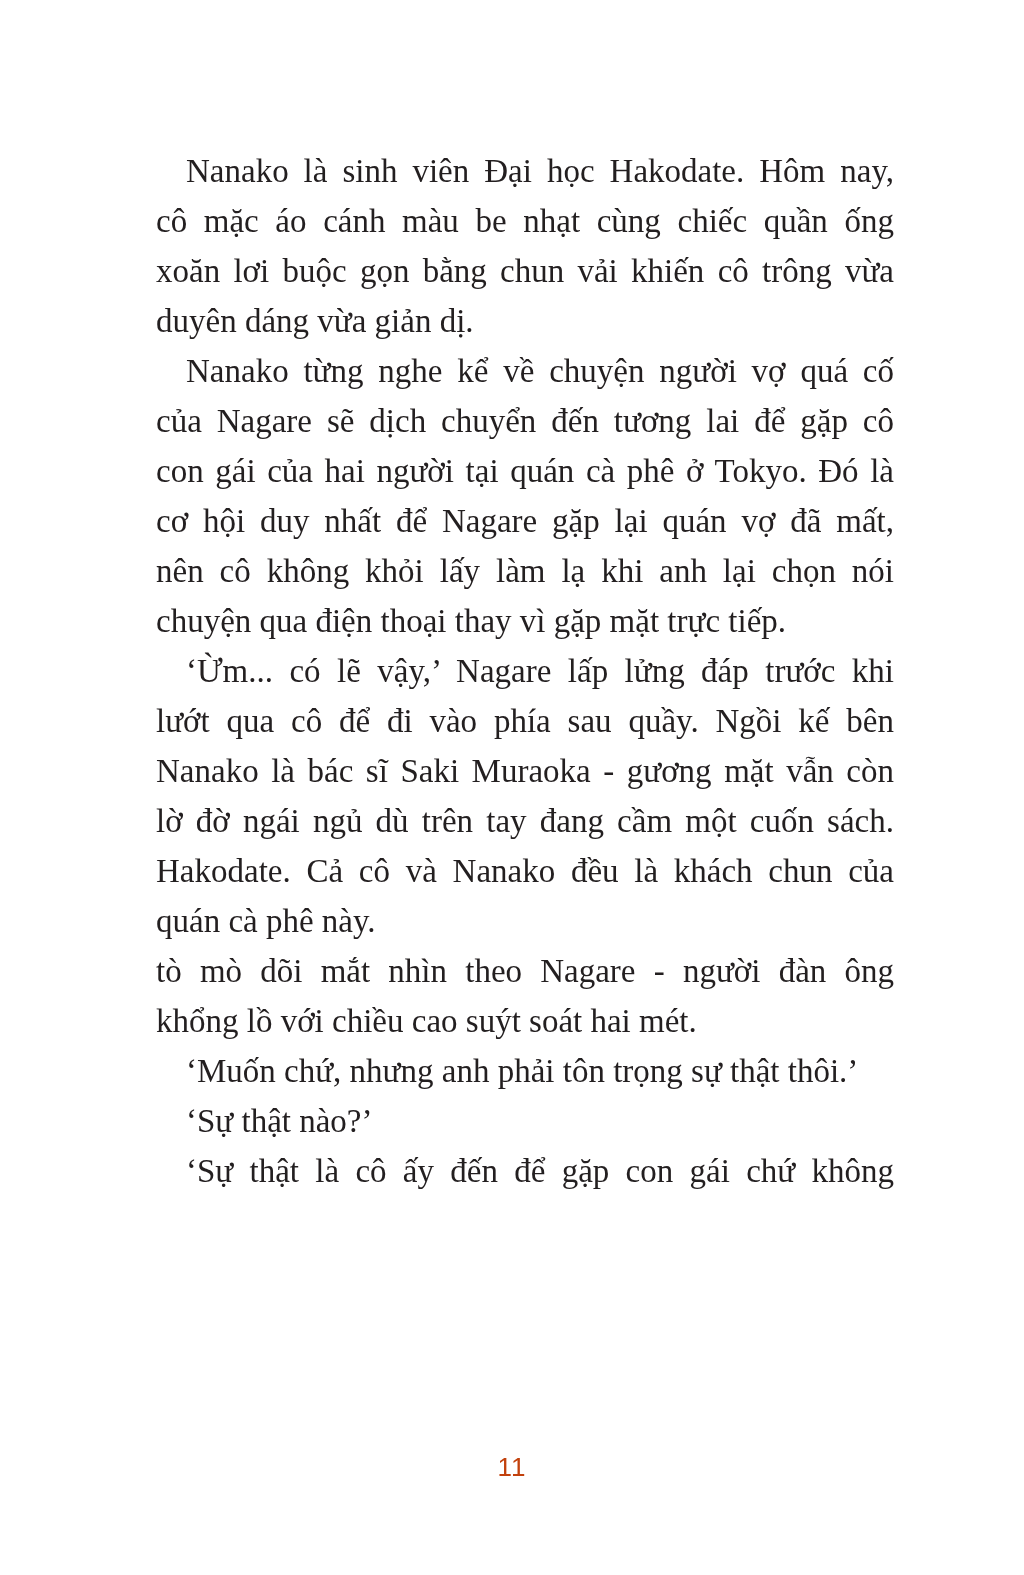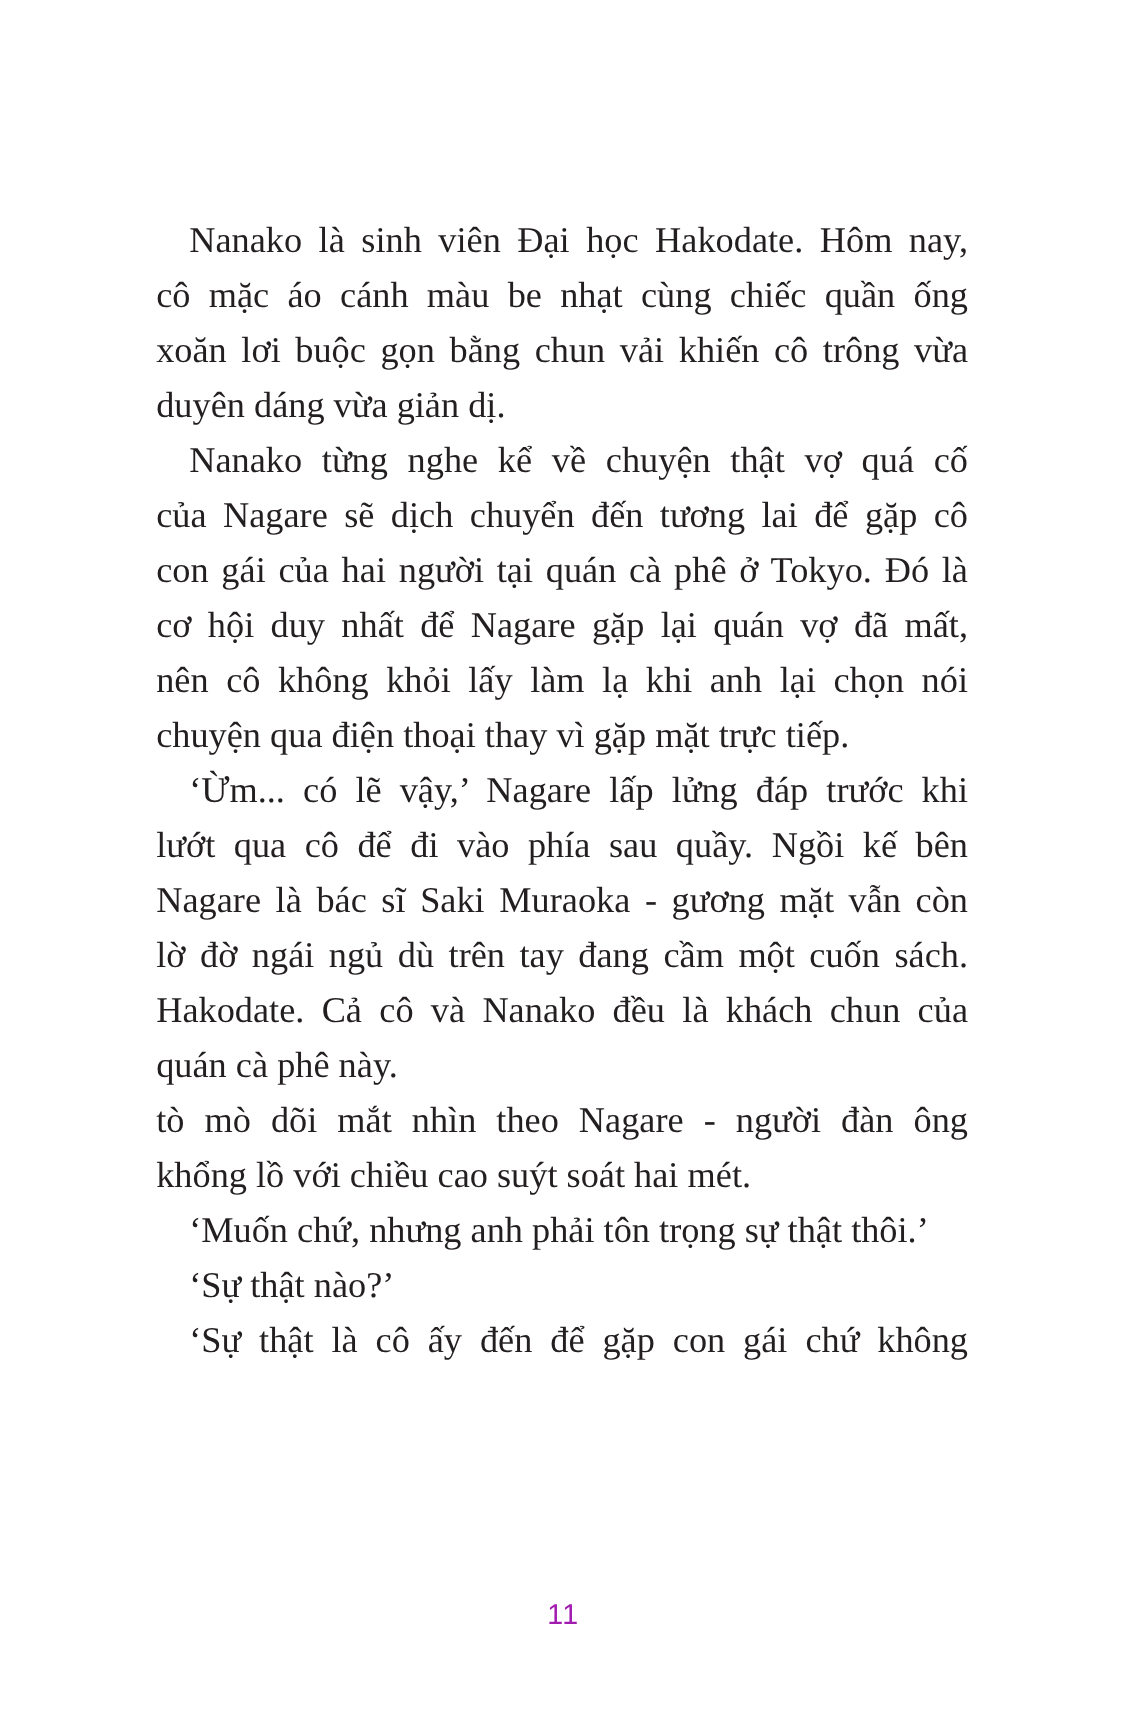--- a/index.html
+++ b/index.html
@@ -17,24 +17,23 @@
     .page {
       position: absolute;
       left: 0;
       top: 0;
       width: 1024px;
       height: 1575px;
       background: #ffffff;
     }
     .text-block {
       position: absolute;
-      left: 142px;
+      left: 156px;
       top: 146px;
       width: 738px;
-      margin-top: 48px;
     }
     .line {
       height: 50px;
       line-height: 50px;
       font-family: "Liberation Serif", "DejaVu Serif", serif;
       font-size: 33px;
       white-space: nowrap;
       text-align: justify;
       text-align-last: justify;
       letter-spacing: 0px;
@@ -47,50 +46,50 @@
     }
     .page-number {
       position: absolute;
       top: 1452px;
       left: 0;
       width: 1024px;
       text-align: center;
       font-family: "Liberation Sans", "DejaVu Sans", sans-serif;
       font-size: 26px;
       font-weight: 300;
-      color: #a21caf;
+      color: #c2410c;
       letter-spacing: 1px;
     }
   </style>
 </head>
 <body>
 
 <div class="page">
   <div class="text-block">
 
     <div>
       <div class="line indent">Nanako là sinh viên Đại học Hakodate. Hôm nay,</div>
       <div class="line">cô mặc áo cánh màu be nhạt cùng chiếc quần ống</div>
       <div class="line">xoăn lơi buộc gọn bằng chun vải khiến cô trông vừa</div>
       <div class="line last">duyên dáng vừa giản dị.</div>
     </div>
 
     <div>
-      <div class="line indent">Nanako từng nghe kể về chuyện thật vợ quá cố</div>
+      <div class="line indent">Nanako từng nghe kể về chuyện người vợ quá cố</div>
       <div class="line">của Nagare sẽ dịch chuyển đến tương lai để gặp cô</div>
       <div class="line">con gái của hai người tại quán cà phê ở Tokyo. Đó là</div>
       <div class="line">cơ hội duy nhất để Nagare gặp lại quán vợ đã mất,</div>
       <div class="line">nên cô không khỏi lấy làm lạ khi anh lại chọn nói</div>
       <div class="line last">chuyện qua điện thoại thay vì gặp mặt trực tiếp.</div>
     </div>
 
     <div>
       <div class="line indent">‘Ừm... có lẽ vậy,’ Nagare lấp lửng đáp trước khi</div>
       <div class="line">lướt qua cô để đi vào phía sau quầy. Ngồi kế bên</div>
-      <div class="line">Nagare là bác sĩ Saki Muraoka - gương mặt vẫn còn</div>
+      <div class="line">Nanako là bác sĩ Saki Muraoka - gương mặt vẫn còn</div>
       <div class="line">lờ đờ ngái ngủ dù trên tay đang cầm một cuốn sách.</div>
       <div class="line">Hakodate. Cả cô và Nanako đều là khách chun của</div>
       <div class="line last">quán cà phê này.</div>
     </div>
 
     <div>
       <div class="line">tò mò dõi mắt nhìn theo Nagare - người đàn ông</div>
       <div class="line last">khổng lồ với chiều cao suýt soát hai mét.</div>
     </div>
 

